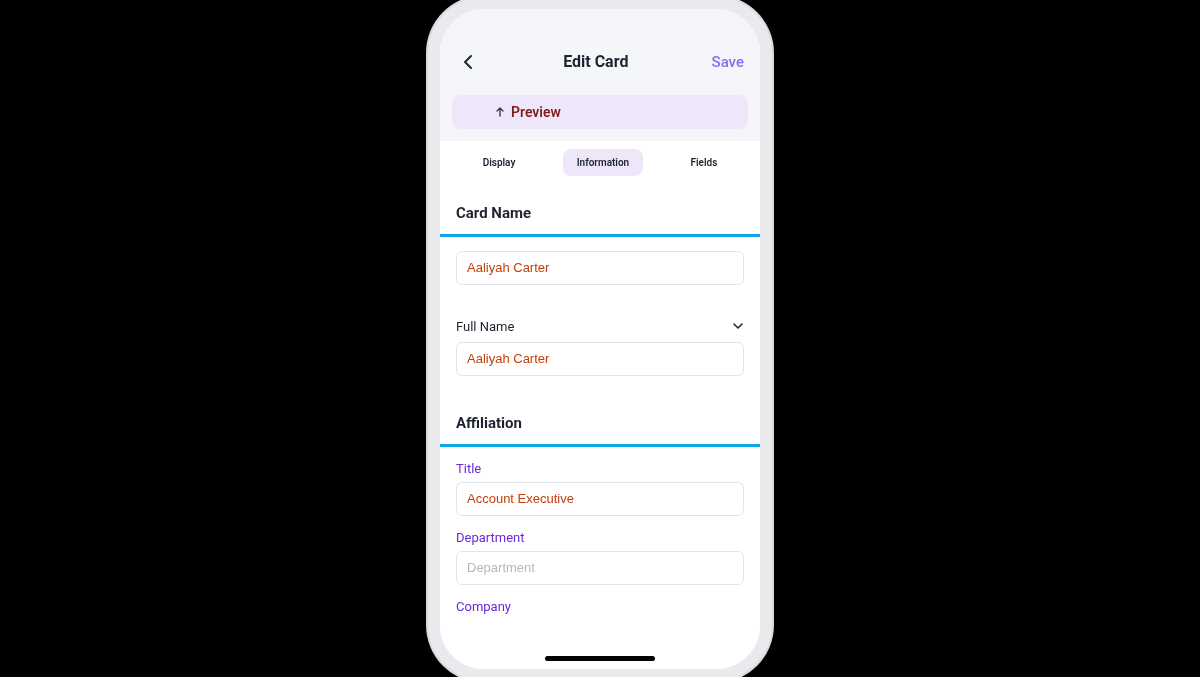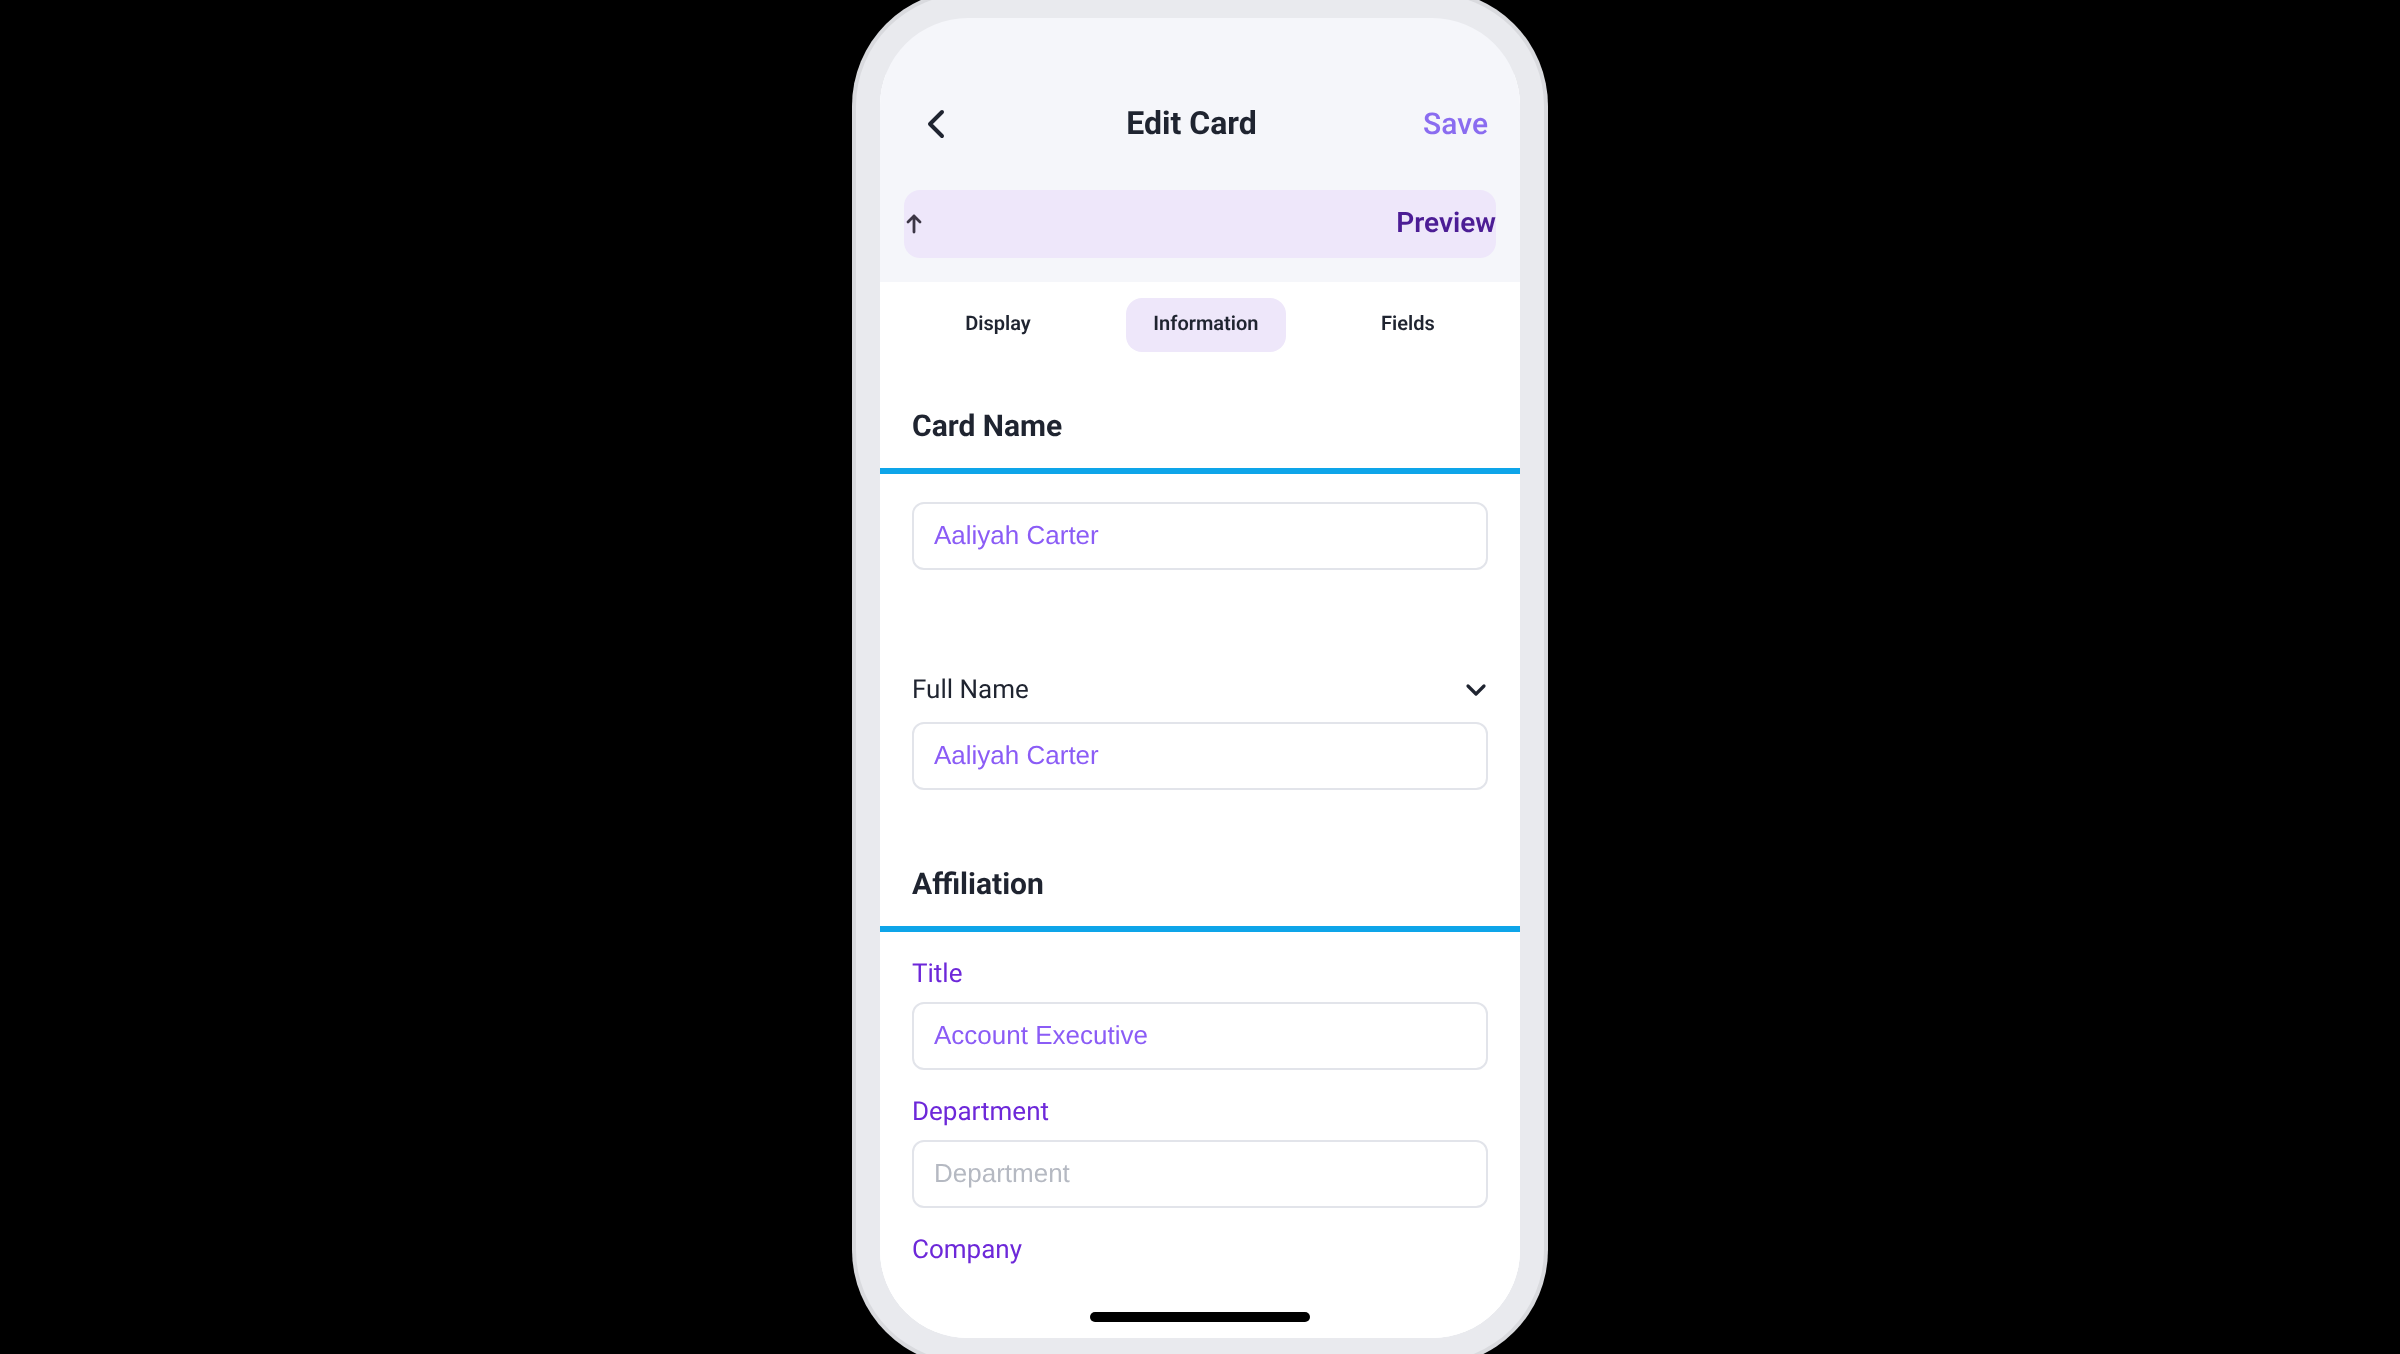--- a/index.html
+++ b/index.html
@@ -59,30 +59,31 @@
     color: #8a6cf0;
     cursor: pointer;
     font-weight: 500;
   }
   .preview-wrap {
     padding: 8px 12px 12px 12px;
     background: #f5f6fa;
   }
   .preview-btn {
     background: #eee7fa;
-    color: #4c1d95;
+    color: #7f1d1d;
     border-radius: 8px;
     height: 34px;
     display: flex;
     align-items: center;
-    justify-content: space-between;
+    justify-content: flex-start;
     gap: 6px;
     font-size: 14px;
     font-weight: 600;
     cursor: pointer;
+    padding-left: 43px;
   }
   .tabs {
     background: #fff;
     display: flex;
     justify-content: space-around;
     padding: 8px 12px 10px 12px;
   }
   .tab {
     font-size: 10px;
     font-weight: 600;
@@ -112,35 +113,34 @@
     padding: 14px 16px 6px 16px;
   }
   .field-label-row {
     display: flex;
     align-items: center;
     justify-content: space-between;
     font-size: 13px;
     color: #1f2430;
     margin-bottom: 8px;
     cursor: pointer;
-    margin-top: 19px;
   }
   .field-label {
     font-size: 13px;
     color: #6d28d9;
     margin-bottom: 6px;
   }
   .text-input {
     width: 100%;
     height: 34px;
     border: 1px solid #e2e4ea;
     border-radius: 6px;
     padding: 0 10px;
     font-size: 13px;
-    color: #8b5cf6;
+    color: #c2410c;
     background: #fff;
   }
   .text-input::placeholder {
     color: #b5b9c2;
   }
   .field-block { margin-bottom: 14px; }
   .home-indicator {
     position: absolute;
     bottom: 8px;
     left: 50%;

